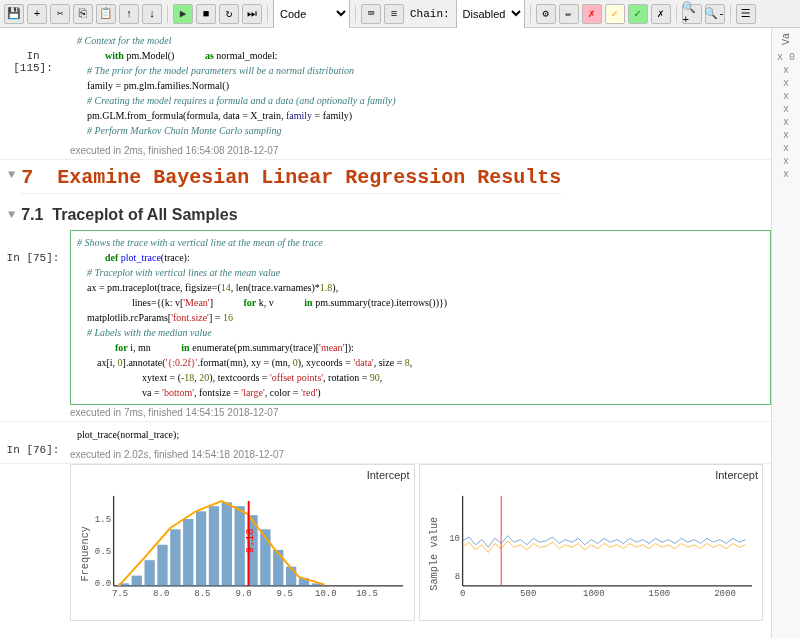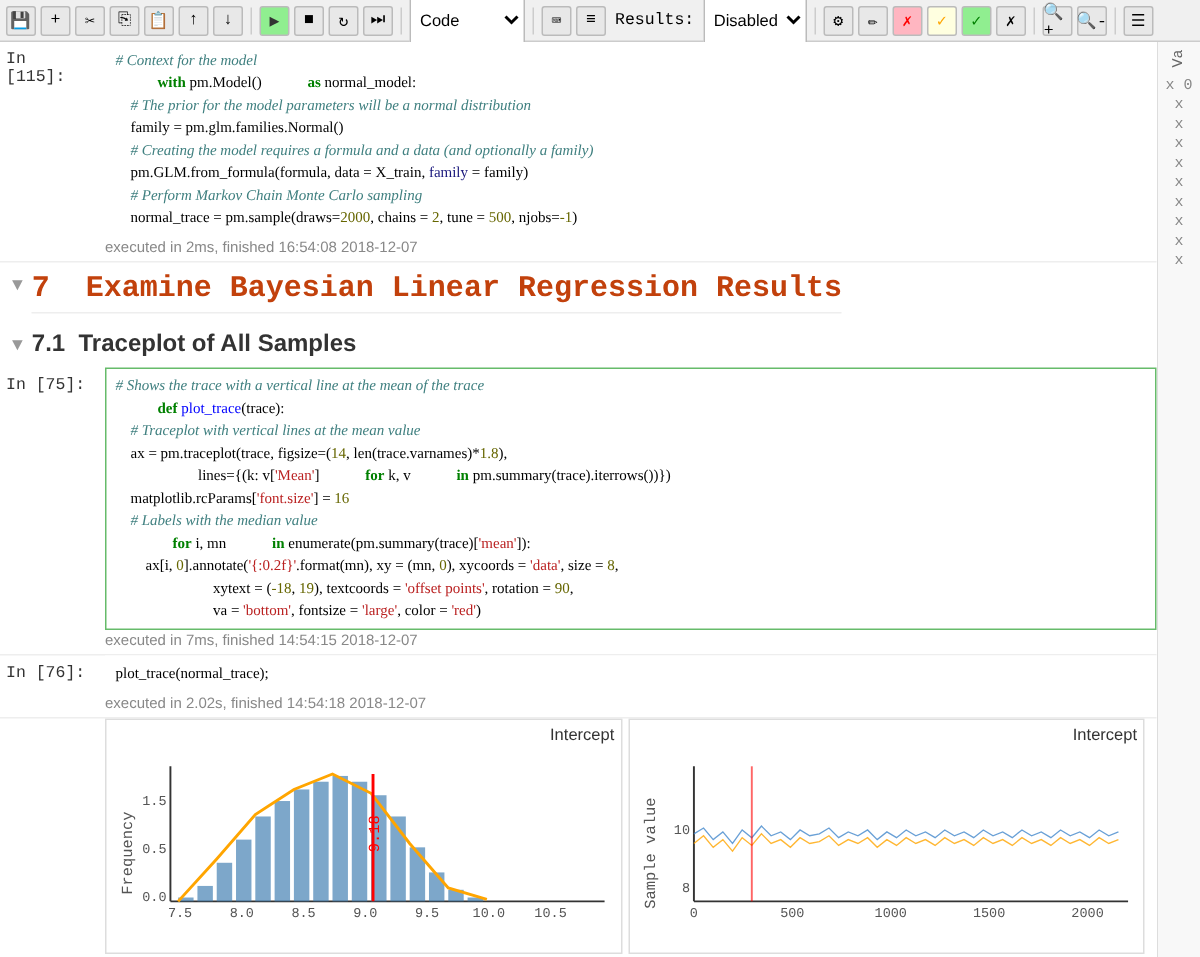--- a/index.html
+++ b/index.html
@@ -101,23 +101,24 @@
       display: flex;
       border-bottom: 1px solid #eee;
       position: relative;
     }
     .cell-prompt {
       width: 70px;
       min-width: 70px;
       padding: 4px 8px 4px 4px;
       color: #333;
       font-size: 11px;
-      text-align: left;
+      text-align: center;
       flex-shrink: 0;
       padding-top: 6px;
+      margin-top: 16px;
     }
     .cell-content {
       flex: 1;
       padding: 4px 6px;
       border: 1px solid transparent;
     }
     .cell-content.code-cell {
       background: #fff;
     }
     .cell-content.active {
@@ -221,21 +222,21 @@
   <div class="toolbar-icon">⏭</div>
   <div class="toolbar-sep"></div>
   <select class="toolbar-select">
     <option>Code</option>
     <option>Markdown</option>
     <option>Raw</option>
   </select>
   <div class="toolbar-sep"></div>
   <div class="toolbar-icon">⌨</div>
   <div class="toolbar-icon">≡</div>
-  <span style="font-size:11px;margin:0 3px;">Results:</span>
+  <span style="font-size:11px;margin:0 3px;">Chain:</span>
   <select class="toolbar-select">
     <option>Disabled</option>
     <option>Enabled</option>
   </select>
   <div class="toolbar-sep"></div>
   <div class="toolbar-icon">⚙</div>
   <div class="toolbar-icon">✏</div>
   <div class="toolbar-icon red" style="color:red;">✗</div>
   <div class="toolbar-icon yellow" style="color:orange;">✓</div>
   <div class="toolbar-icon green" style="color:green;">✓</div>
@@ -254,21 +255,20 @@
       <div class="cell-prompt">In [115]:</div>
       <div style="flex:1;">
         <div class="cell-content code-cell">
           <div class="code-line comment"># Context for the model</div>
           <div class="code-line"><span class="keyword">with</span> pm.Model() <span class="keyword">as</span> normal_model:</div>
           <div class="code-line comment">    # The prior for the model parameters will be a normal distribution</div>
           <div class="code-line">    family = pm.glm.families.Normal()</div>
           <div class="code-line comment">    # Creating the model requires a formula and a data (and optionally a <span style="color:#408080;font-style:italic;">family</span>)</div>
           <div class="code-line">    pm.GLM.from_formula(formula, data = X_train, <span style="color:#19177C;">family</span> = family)</div>
           <div class="code-line comment">    # Perform Markov Chain Monte Carlo sampling</div>
-          <div class="code-line">    normal_trace = pm.sample(draws=<span class="number">2000</span>, chains = <span class="number">2</span>, tune = <span class="number">500</span>, njobs=<span class="number">-1</span>)</div>
         </div>
         <div class="exec-line">executed in 2ms, finished 16:54:08 2018-12-07</div>
       </div>
     </div>
 
     <div class="section-row">
       <span class="collapse-arrow">▼</span>
       <div class="section-h1">7&nbsp; Examine Bayesian Linear Regression Results</div>
     </div>
 
@@ -285,21 +285,21 @@
           <div class="code-line"><span class="keyword">def</span> <span class="func">plot_trace</span>(trace):</div>
           <div class="code-line comment">    # Traceplot with vertical lines at the mean value</div>
           <div class="code-line">    ax = pm.traceplot(trace, figsize=(<span class="number">14</span>, len(trace.varnames)*<span class="number">1.8</span>),</div>
           <div class="code-line">                      lines={(k: v[<span class="string">'<span style="color:#BA2121;">Mean</span>'</span>] <span class="keyword">for</span> k, v <span class="keyword">in</span> pm.summary(trace).iterrows())})</div>
           <div class="code-line"></div>
           <div class="code-line">    matplotlib.rcParams[<span class="string">'font.size'</span>] = <span class="number">16</span></div>
           <div class="code-line"></div>
           <div class="code-line comment">    # Labels with the median value</div>
           <div class="code-line">    <span class="keyword">for</span> i, mn <span class="keyword">in</span> enumerate(pm.summary(trace)[<span class="string">'mean'</span>]):</div>
           <div class="code-line">        ax[i, <span class="number">0</span>].annotate(<span class="string">'{:0.2f}'</span>.format(mn), xy = (mn, <span class="number">0</span>), xycoords = <span class="string">'data'</span>, size = <span class="number">8</span>,</div>
-          <div class="code-line">                          xytext = (<span class="number">-18</span>, <span class="number">19</span>), textcoords = <span class="string">'offset points'</span>, rotation = <span class="number">90</span>,</div>
+          <div class="code-line">                          xytext = (<span class="number">-18</span>, <span class="number">20</span>), textcoords = <span class="string">'offset points'</span>, rotation = <span class="number">90</span>,</div>
           <div class="code-line">                          va = <span class="string">'bottom'</span>, fontsize = <span class="string">'large'</span>, color = <span class="string">'red'</span>)</div>
         </div>
         <div class="exec-line">executed in 7ms, finished 14:54:15 2018-12-07</div>
       </div>
     </div>
 
     <div class="cell">
       <div class="cell-prompt">In [76]:</div>
       <div style="flex:1;">
         <div class="cell-content code-cell">

